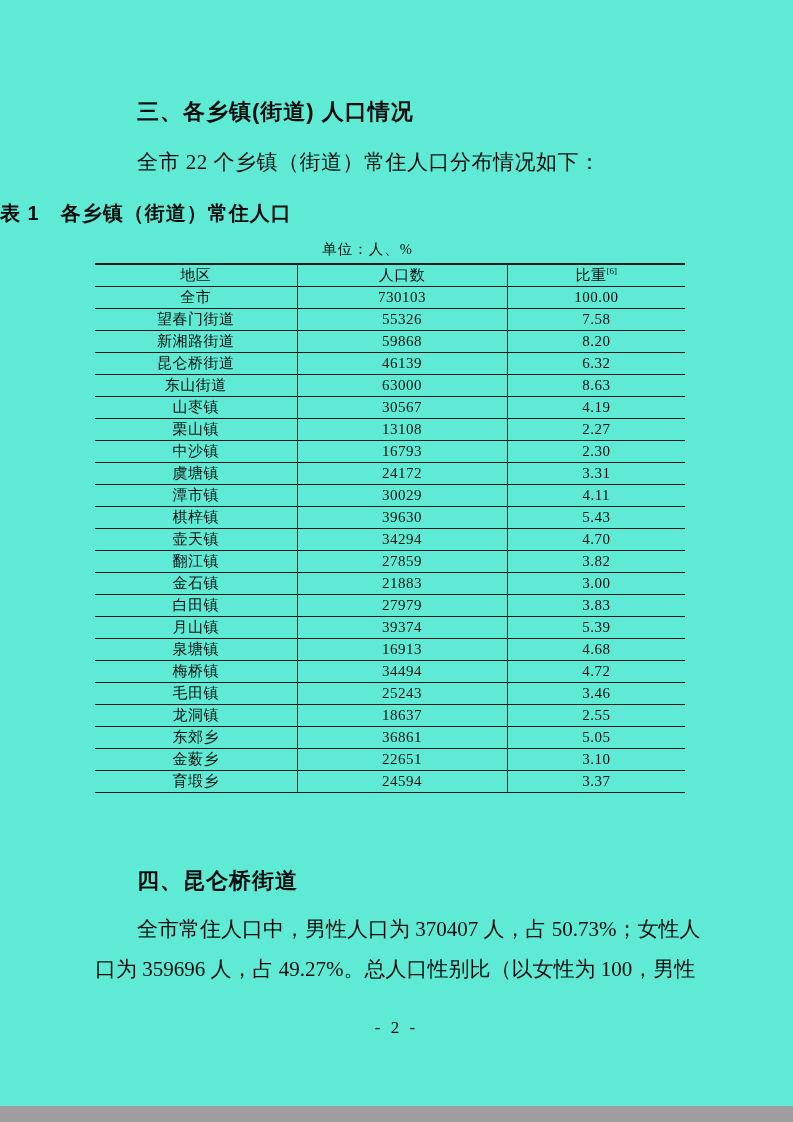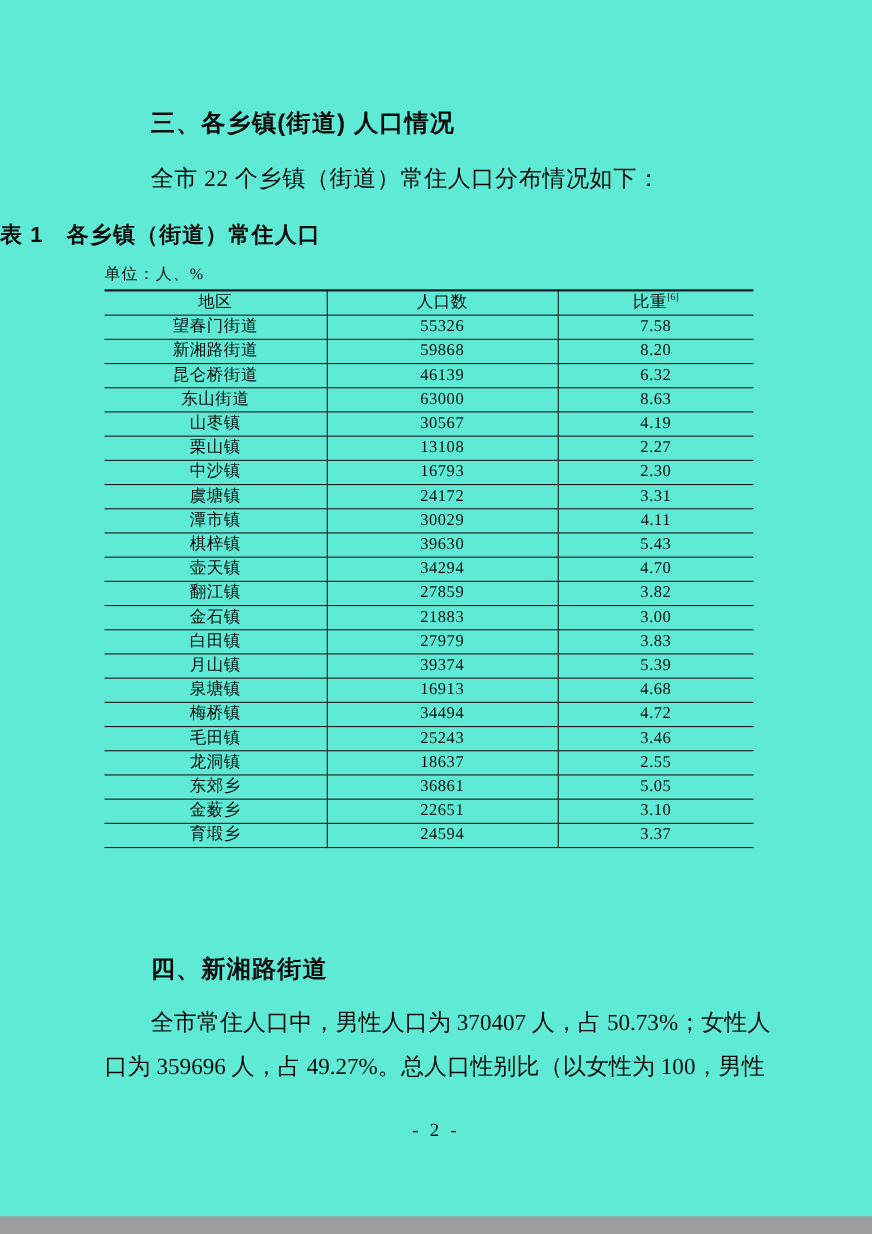--- a/index.html
+++ b/index.html
@@ -26,21 +26,21 @@
     letter-spacing:0.5px; margin:0;
   }
   .table-title {
     position:absolute; left:0; top:200px; width:793px;
     text-align:left;
     font-family:"Liberation Sans", sans-serif;
     font-weight:700; font-size:20px; letter-spacing:1px;
   }
   .unit-note {
     position:absolute; left:95px; top:240px; width:545px;
-    text-align:left; font-size:14.5px; letter-spacing:1px;
+    text-align:center; font-size:14.5px; letter-spacing:1px;
   }
   table.pop-table {
     position:absolute; left:95px; top:263px; width:590px;
     border-collapse:collapse; table-layout:fixed;
     border-top:2px solid #1c1c1c;
     font-size:15px;
   }
   .pop-table col.c1 { width:202px; }
   .pop-table col.c2 { width:210px; }
   .pop-table col.c3 { width:178px; }
@@ -90,20 +90,25 @@
       </colgroup>
     <thead>
       <tr>
         <th>地区</th>
         <th>人口数</th>
         <th><span>比重</span><sup class="footnote-ref">[6]</sup></th>
       </tr>
     </thead>
     <tbody id="table-body">
         <tr>
+          <td>全市</td>
+          <td>730103</td>
+          <td>100.00</td>
+        </tr>
+        <tr>
           <td>望春门街道</td>
           <td>55326</td>
           <td>7.58</td>
         </tr>
         <tr>
           <td>新湘路街道</td>
           <td>59868</td>
           <td>8.20</td>
         </tr>
         <tr>
@@ -202,21 +207,21 @@
           <td>3.10</td>
         </tr>
         <tr>
           <td>育塅乡</td>
           <td>24594</td>
           <td>3.37</td>
         </tr>
       </tbody>
   </table>
 
-  <div class="sec-heading" id="sec4-heading">四、新湘路街道</div>
+  <div class="sec-heading" id="sec4-heading">四、昆仑桥街道</div>
 
   <p class="body-line" id="sec4-line1">全市常住人口中，男性人口为 370407 人，占 50.73%；女性人</p>
 
   <p class="body-line" id="sec4-line2">口为 359696 人，占 49.27%。总人口性别比（以女性为 100，男性</p>
 
   <div class="page-number">- 2 -</div>
 
 </div>
 
 </body></html>

